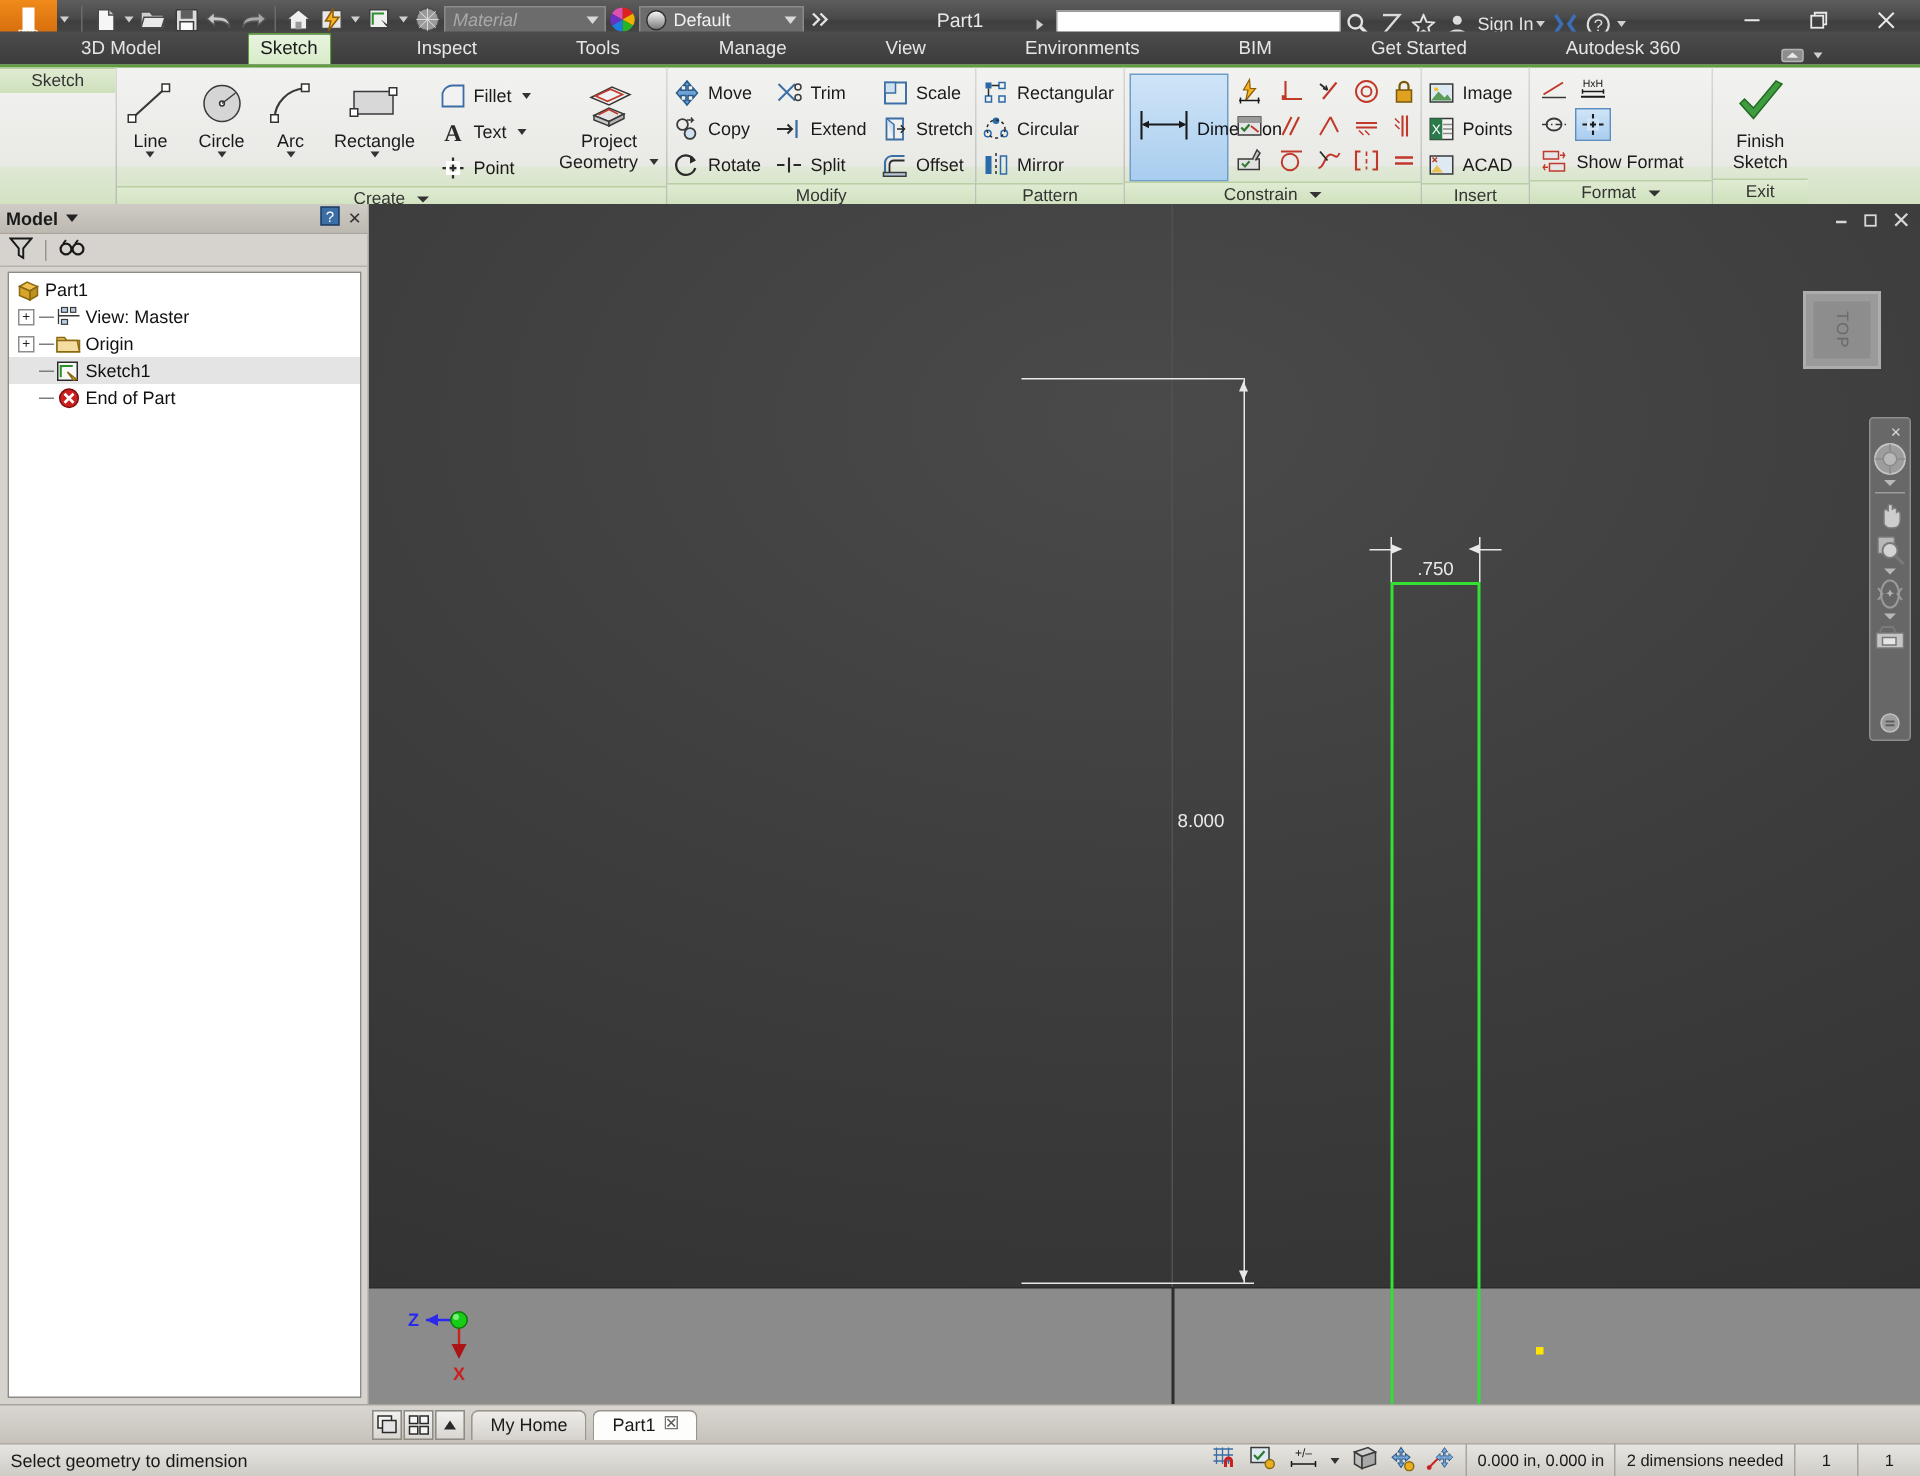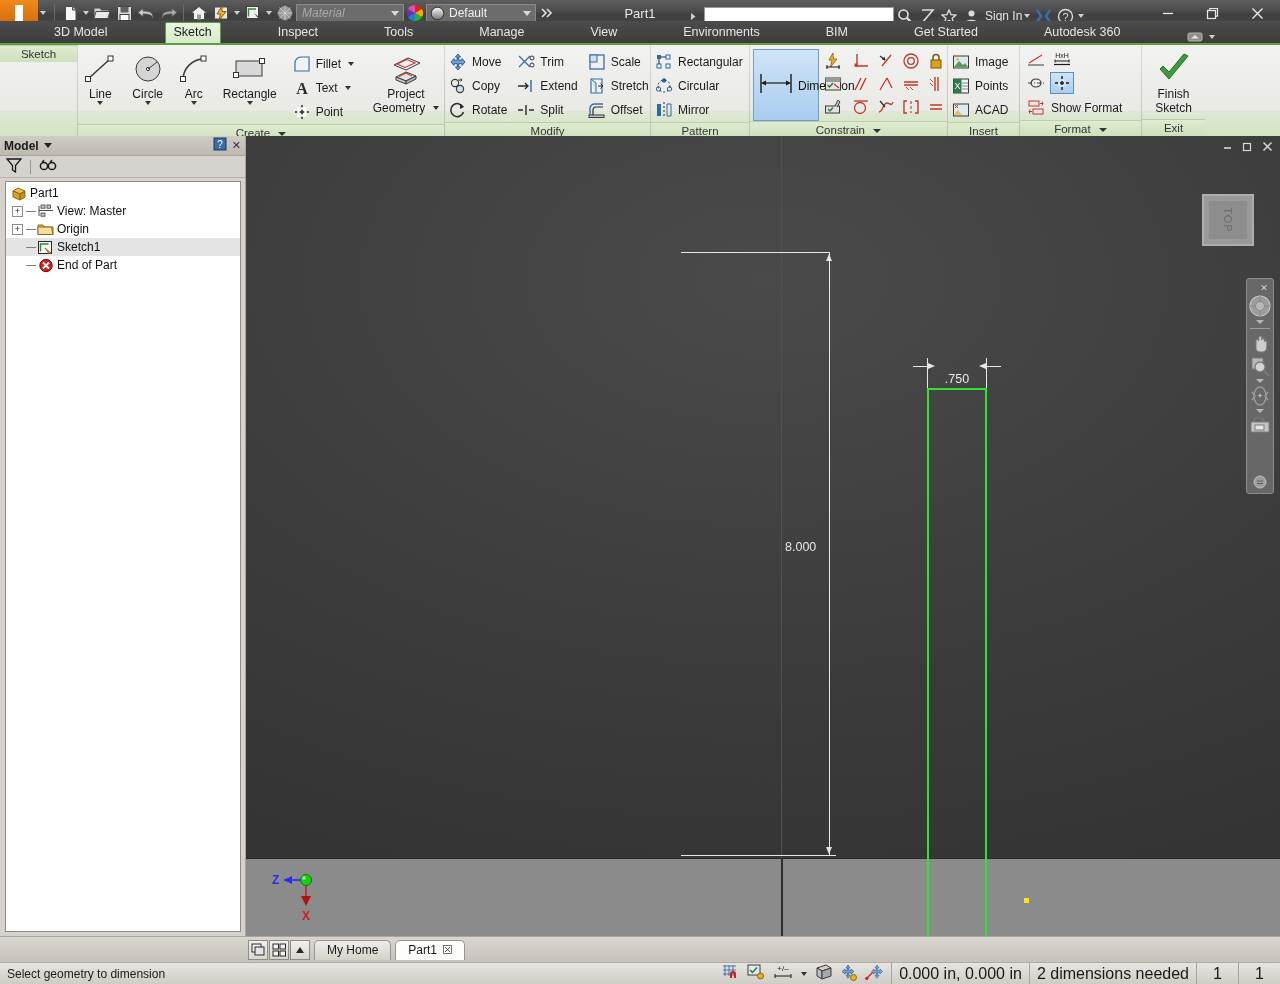--- a/index.html
+++ b/index.html
@@ -257,21 +257,21 @@
   .statusbar {
     position:absolute; left:0; top:962px; width:1280px; height:22px;
     background:linear-gradient(to bottom,#e7e5e1,#cfccc6);
     border-top:1px solid #b0aca4;
     display:flex; align-items:center;
   }
   .status-msg { font-size:12px; color:#1a1a1a; margin-left:7px; }
   .status-icons { display:flex; align-items:center; gap:7px; margin-left:auto; margin-right:8px; }
   .status-cell {
     height:24px; display:flex; align-items:center; justify-content:center;
-    padding:0 7px; font-size:16px; color:#1a1a1a;
+    padding:0 7px; font-size:11px; color:#1a1a1a;
     border-left:1px solid #a9a49c;
   }
 </style>
 </head>
 <body>
 
 <div id="app">
 
   <div class="titlebar">
     <div class="app-btn">

